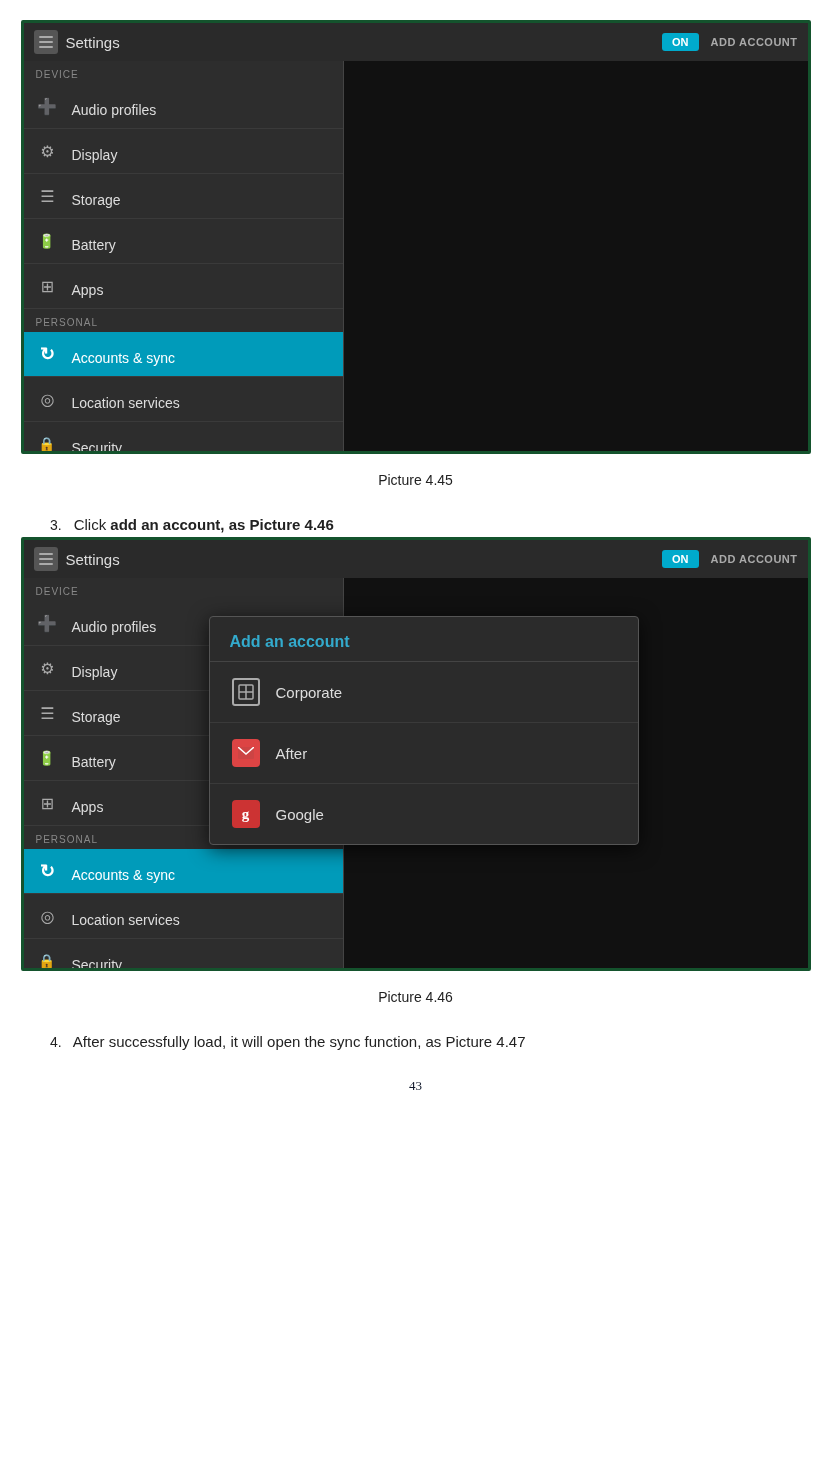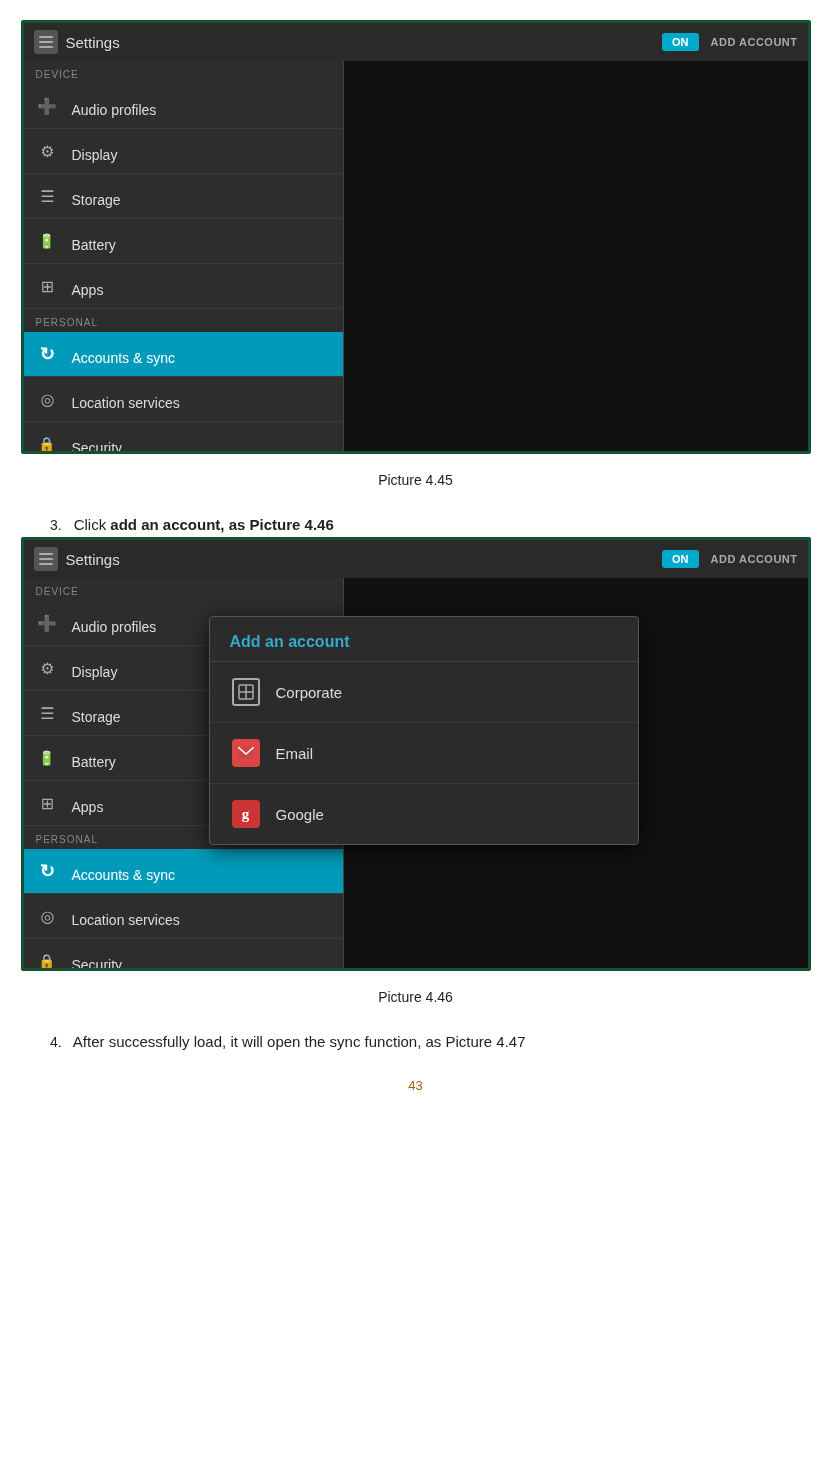--- a/index.html
+++ b/index.html
@@ -207,22 +207,23 @@
       display: flex; align-items: center; justify-content: center;
       color: white;
       font-size: 14px;
       font-weight: bold;
     }
 
     
     .page-number {
       text-align: center;
       font-size: 13px;
-      color: #a16207;
+      color: #0f172a;
       padding: 24px 0 10px 0;
+      font-family: Liberation Serif, serif;
     }
 
     
     .step-num {
       font-size: 14px;
     }
 
     .outer-wrap {
       padding: 20px;
     }
@@ -408,21 +409,21 @@
 
         <div class="dialog-item">
           <div class="dialog-item-icon">
             <div class="icon-email-wrap">
               <svg width="16" height="12" viewBox="0 0 16 12" fill="white">
                 <rect x="0" y="0" width="16" height="12" rx="1" fill="#cc4444"></rect>
                 <polyline points="0,0 8,7 16,0" fill="none" stroke="white" stroke-width="1.5"></polyline>
               </svg>
             </div>
           </div>
-          <span class="dialog-item-label">Email</span>
+          <span class="dialog-item-label">After</span>
         </div>
 
         <div class="dialog-item">
           <div class="dialog-item-icon">
             <div class="icon-google-wrap" style="background:#cc3333; border-radius:4px; width:28px;height:28px;display:flex;align-items:center;justify-content:center;">
               <span style="color:white;font-size:15px;font-weight:bold;font-family:serif;">g</span>
             </div>
           </div>
           <span class="dialog-item-label">Google</span>
         </div>

